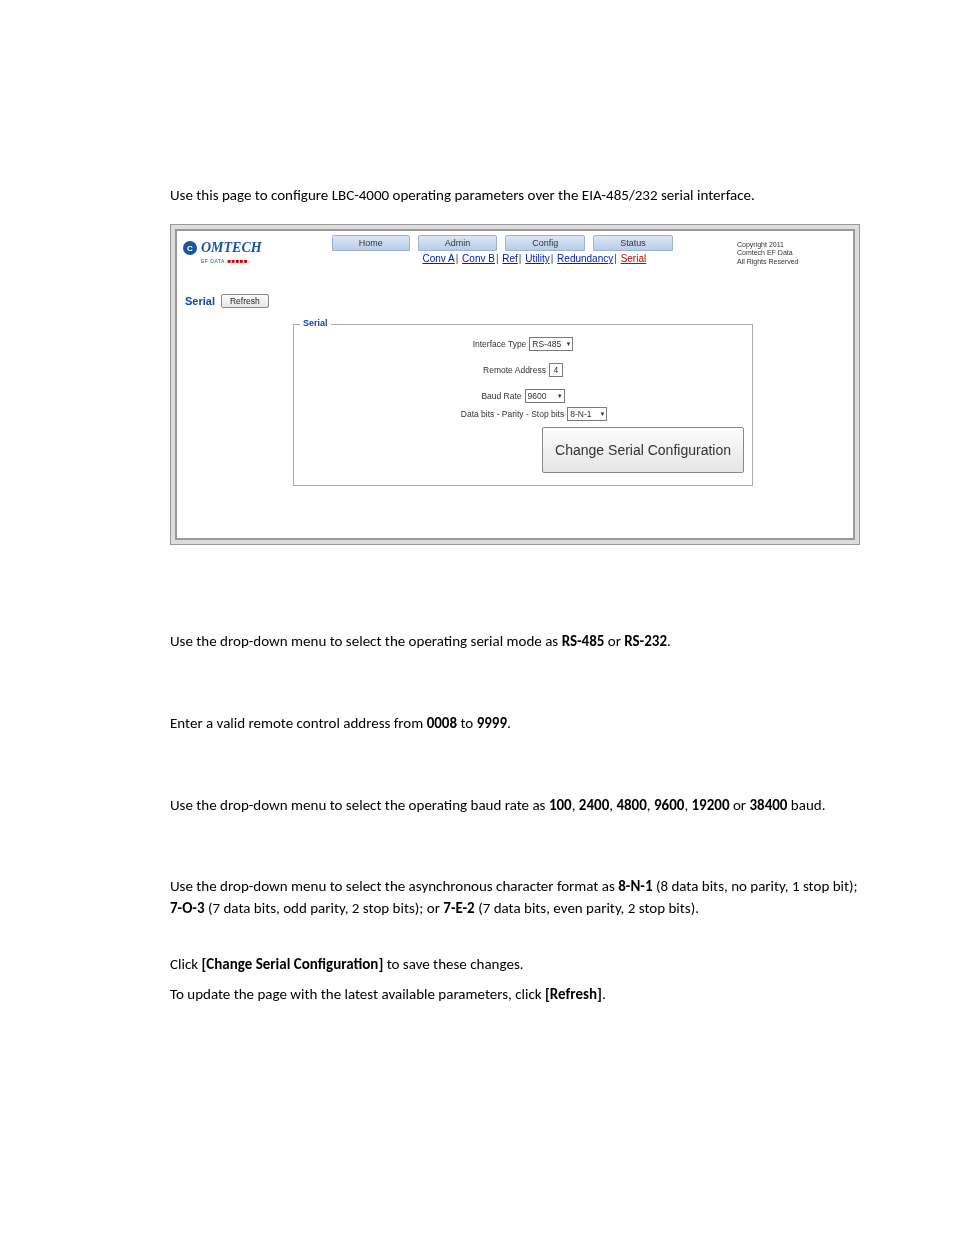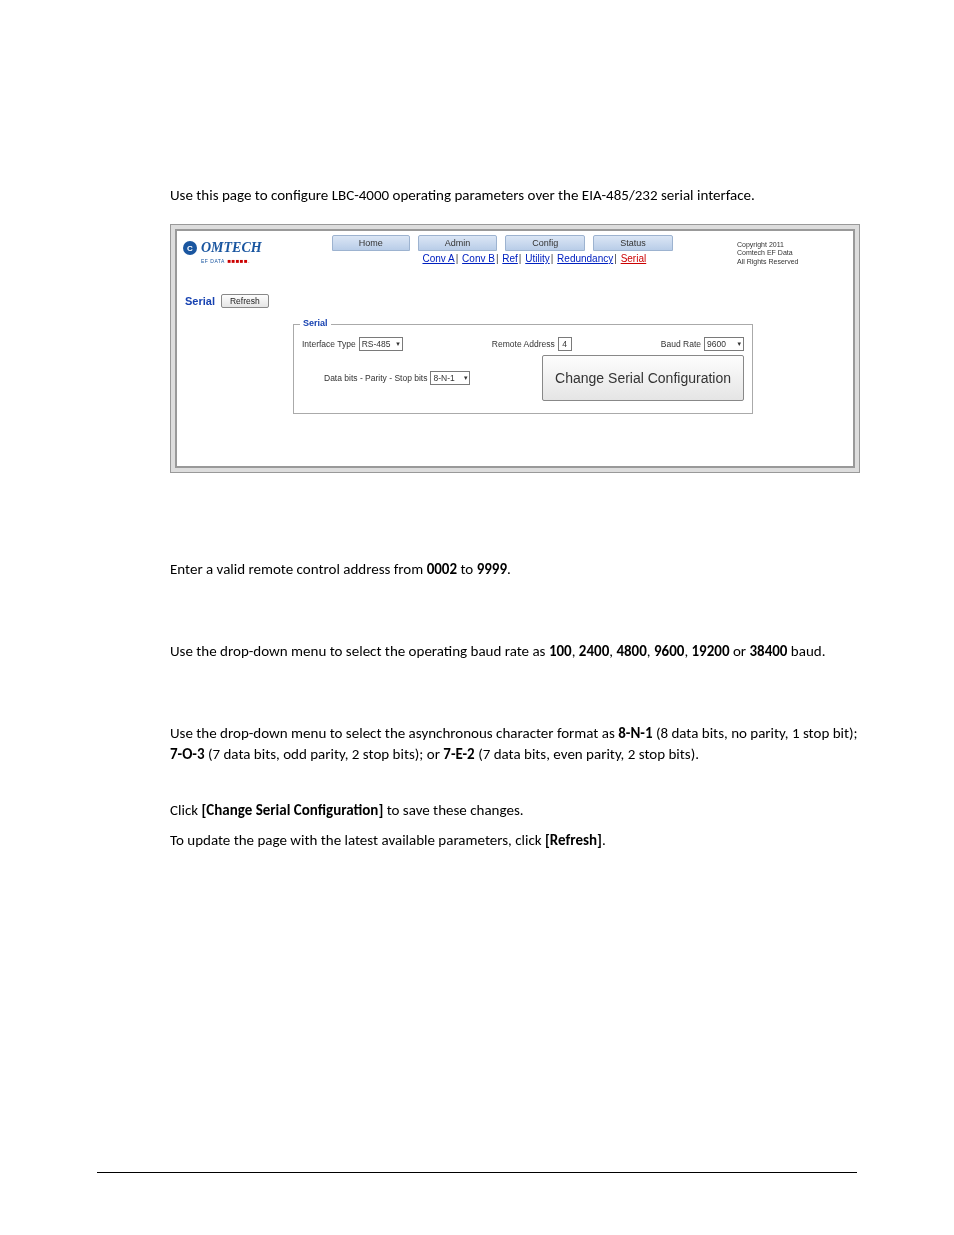--- a/index.html
+++ b/index.html
@@ -157,20 +157,21 @@
     font-weight: bold;
     font-size: 9px;
   }
   .ss-row {
     display: flex;
     align-items: center;
     font-size: 8.5px;
     color: #333;
     margin-bottom: 4px;
     gap: 6px;
+    flex-direction: column;
   }
   .ss-row .grp {
     display: flex;
     align-items: center;
     gap: 3px;
   }
   .ss-select, .ss-input {
     border: 1px solid #7a7a7a;
     background: #fff;
     font-size: 8.5px;
@@ -294,23 +295,26 @@
             </div>
           </div>
         </div>
 
         <div style="height:46px"></div>
       </div>
 
     </div>
   </div>
 
-
   <p class="para">
-    <span>Enter a valid remote control address from </span><span class="bold">0002</span><span> to </span><span class="bold">9999</span><span>.</span>
+    <span>Use the drop-down menu to select the operating serial mode as </span><span class="bold">RS-485</span><span> or </span><span class="bold">RS-232</span><span>.</span>
+  </p>
+
+  <p class="para">
+    <span>Enter a valid remote control address from </span><span class="bold">0008</span><span> to </span><span class="bold">9999</span><span>.</span>
   </p>
 
   <p class="para">
     <span>Use the drop-down menu to select the operating baud rate as </span><span class="bold">100</span><span>, </span><span class="bold">2400</span><span>, </span><span class="bold">4800</span><span>, </span><span class="bold">9600</span><span>, </span><span class="bold">19200</span><span> or </span><span class="bold">38400</span><span> baud.</span>
   </p>
 
   <p class="para tighter">
     <span>Use the drop-down menu to select the asynchronous character format as </span><span class="bold">8-N-1</span><span> (8 data bits, no parity, 1 stop bit); </span><span class="bold">7-O-3</span><span> (7 data bits, odd parity, 2 stop bits); or </span><span class="bold">7-E-2</span><span> (7 data bits, even parity, 2 stop bits).</span>
   </p>
 

